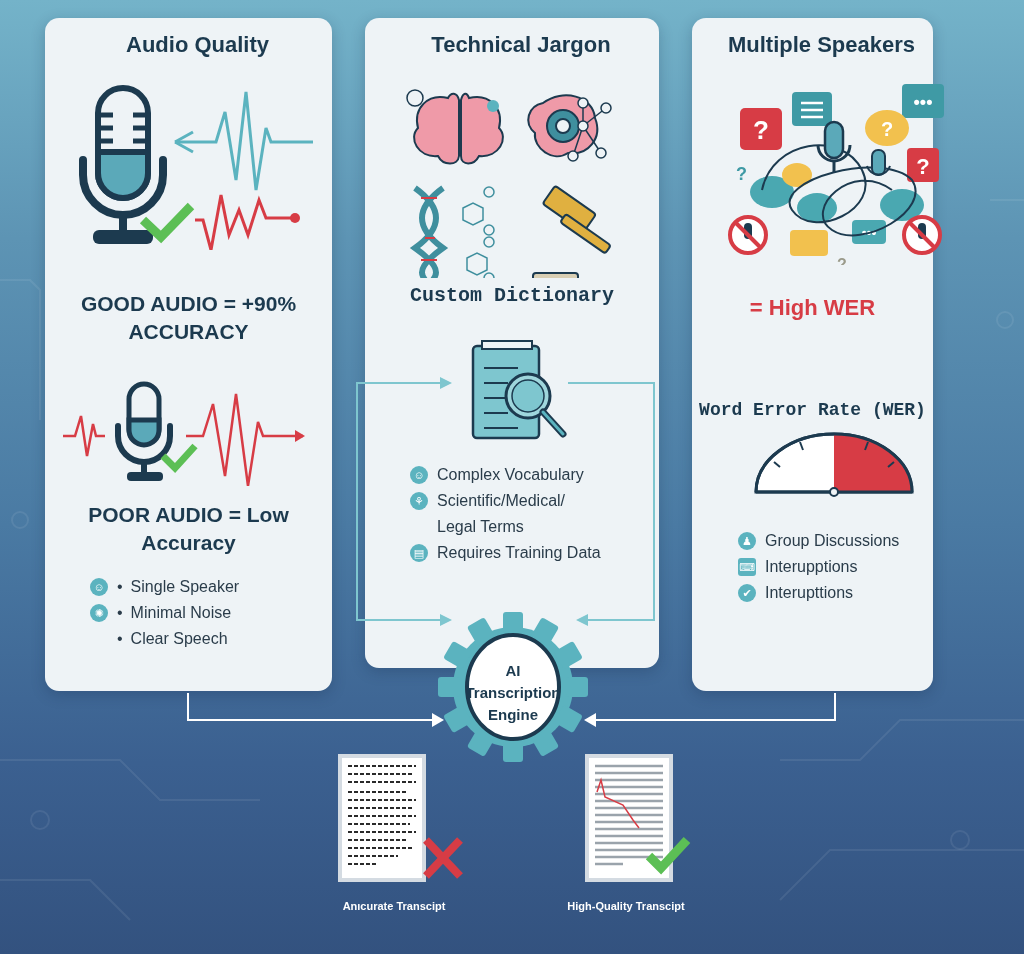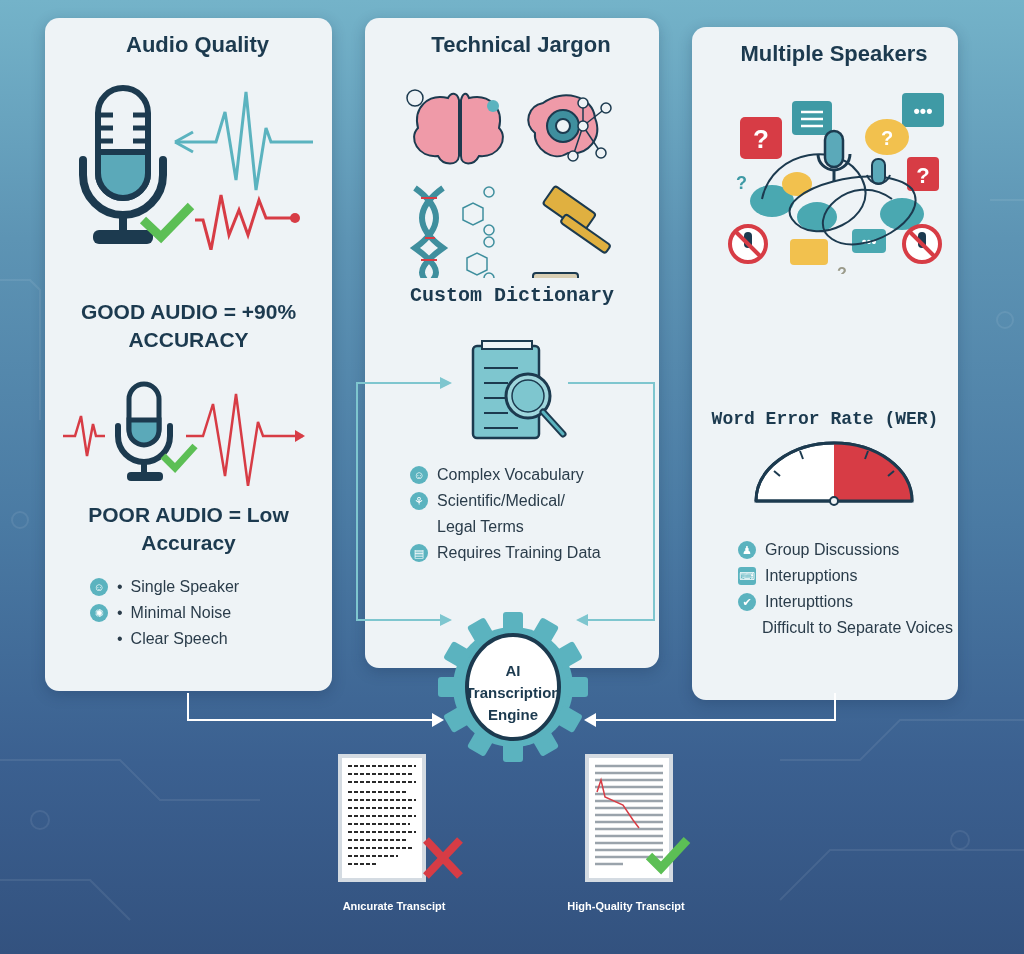--- a/index.html
+++ b/index.html
@@ -8,21 +8,21 @@
     font-family: "Liberation Sans", "DejaVu Sans", sans-serif;
     background: linear-gradient(180deg, #74b3c9 0%, #5d94b4 25%, #4a7aa3 55%, #3b6090 80%, #33527f 100%);
   }
   .circuit { position: absolute; inset: 0; pointer-events: none; }
   .card {
     position: absolute; background: #eef3f6; border-radius: 14px;
     box-shadow: 0 4px 14px rgba(20,40,70,0.25);
   }
   #card-audio { left: 45px; top: 18px; width: 287px; height: 673px; }
   #card-jargon { left: 365px; top: 18px; width: 294px; height: 650px; padding-left: 20px; }
-  #card-speakers { left: 692px; top: 27px; width: 266px; height: 673px; }
+  #card-speakers { left: 692px; top: 18px; width: 241px; height: 673px; }
   .card-title {
     position: absolute; left: 0; right: 0; text-align: center;
     font-weight: bold; font-size: 22px; color: #1c3a4f; margin-left: 18px;
   }
   .big-stmt {
     position: absolute; left: 0; right: 0; text-align: center;
     font-weight: bold; font-size: 21px; line-height: 28px; color: #1c3a4f;
   }
   .big-stmt.red { color: #d73c45; font-size: 22px; }
   .sub-title {
@@ -87,21 +87,21 @@
 
     <path d="M70 140 L88 157 L118 126" fill="none" stroke="#5cbf55" stroke-width="9"></path>
 
     <path d="M102 62 L120 52 M102 62 L120 72" stroke="#5bb3bf" stroke-width="3" fill="none"></path>
     <path d="M102 62 H143 L152 32 L163 100 L173 12 L183 110 L193 48 L198 62 H240" stroke="#5bb3bf" stroke-width="3" fill="none"></path>
 
     <path d="M122 140 H130 L138 170 L148 115 L156 155 L166 130 L175 155 L186 120 L193 138 H222" stroke="#d73c45" stroke-width="3" fill="none"></path>
     <circle cx="222" cy="138" r="5" fill="#d73c45"></circle>
   </svg>
 
-  <div class="big-stmt" style="top:280px">
+  <div class="big-stmt" style="top:272px">
     <div>GOOD AUDIO = +90%</div>
     <div>ACCURACY</div>
   </div>
 
   <svg class="svgabs" style="left:18px;top:358px" width="250" height="110">
     <path d="M0 60 H12 L18 40 L24 80 L30 48 L33 60 H42" stroke="#d73c45" stroke-width="2.5" fill="none"></path>
     <rect x="66" y="8" width="30" height="60" rx="15" fill="#eef3f6" stroke="#1c3a4f" stroke-width="5"></rect>
     <path d="M66 44 H96 V54 A15 15 0 0 1 66 54 Z" fill="#5ba9b9" stroke="#1c3a4f" stroke-width="5"></path>
     <path d="M55 50 V60 A26 26 0 0 0 107 60 V50" fill="none" stroke="#1c3a4f" stroke-width="6" stroke-linecap="round"></path>
     <rect x="78" y="86" width="6" height="12" fill="#1c3a4f"></rect>
@@ -273,20 +273,21 @@
         <line x1="13" y1="142" x2="39" y2="168" stroke="#d73c45" stroke-width="4"></line>
       </g>
     <g>
         <circle cx="200" cy="155" r="18" fill="#fff" stroke="#d73c45" stroke-width="4"></circle>
         <rect x="196" y="143" width="8" height="16" rx="4" fill="#1c3a4f"></rect>
         <line x1="187" y1="142" x2="213" y2="168" stroke="#d73c45" stroke-width="4"></line>
       </g>
   </svg>
 
   <div class="big-stmt red" style="top:276px">
+    <div>= High WER</div>
   </div>
 
   <div class="sub-title" style="top:382px">Word Error Rate (WER)</div>
 
   <svg class="svgabs" style="left:60px;top:412px" width="165" height="70">
     <path d="M4 62 A78 58 0 0 1 160 62 Z" fill="#ffffff" stroke="#1c3a4f" stroke-width="3"></path>
     <path d="M82 4 A78 58 0 0 1 160 62 H82 Z" fill="#d73c45"></path>
     <path d="M4 62 A78 58 0 0 1 160 62" fill="none" stroke="#1c3a4f" stroke-width="3"></path>
     <line x1="4" y1="62" x2="160" y2="62" stroke="#1c3a4f" stroke-width="3"></line>
     <g stroke="#1c3a4f" stroke-width="2">
@@ -303,23 +304,20 @@
       <span class="ic">♟</span>
       <span>Group Discussions</span>
     </div>
     <div class="li">
       <span class="ic" style="border-radius:3px">⌨</span>
       <span>Interupptions</span>
     </div>
     <div class="li">
       <span class="ic">✔</span>
       <span>Interupttions</span>
-    </div>
-    <div class="li" style="margin-left:24px">
-      <span>Difficult to Separate Voices</span>
     </div>
   </div>
 </div>
 
 <svg class="svgabs" style="left:0;top:0" width="1024" height="954">
   <g fill="none" stroke-width="2">
 
     <path d="M440 383 H357 V620 H440" stroke="#7ec6cf"></path>
     <path d="M568 383 H654 V620 H588" stroke="#7ec6cf"></path>
 

